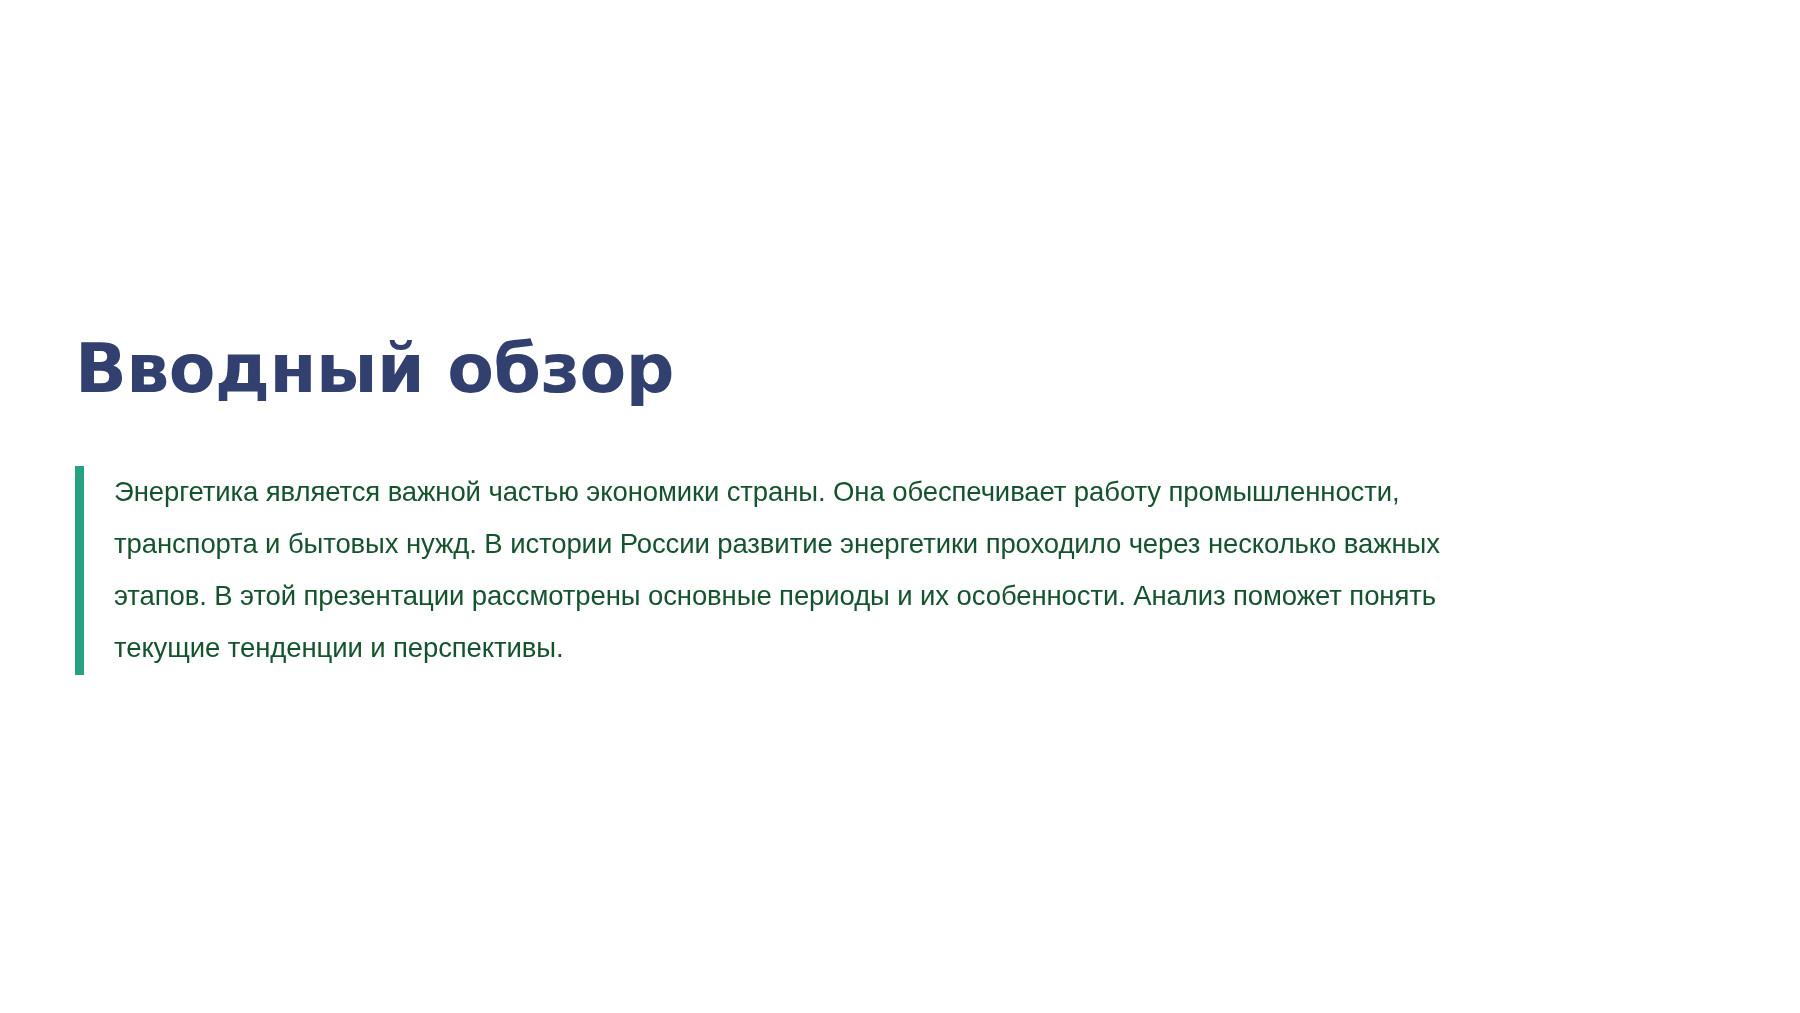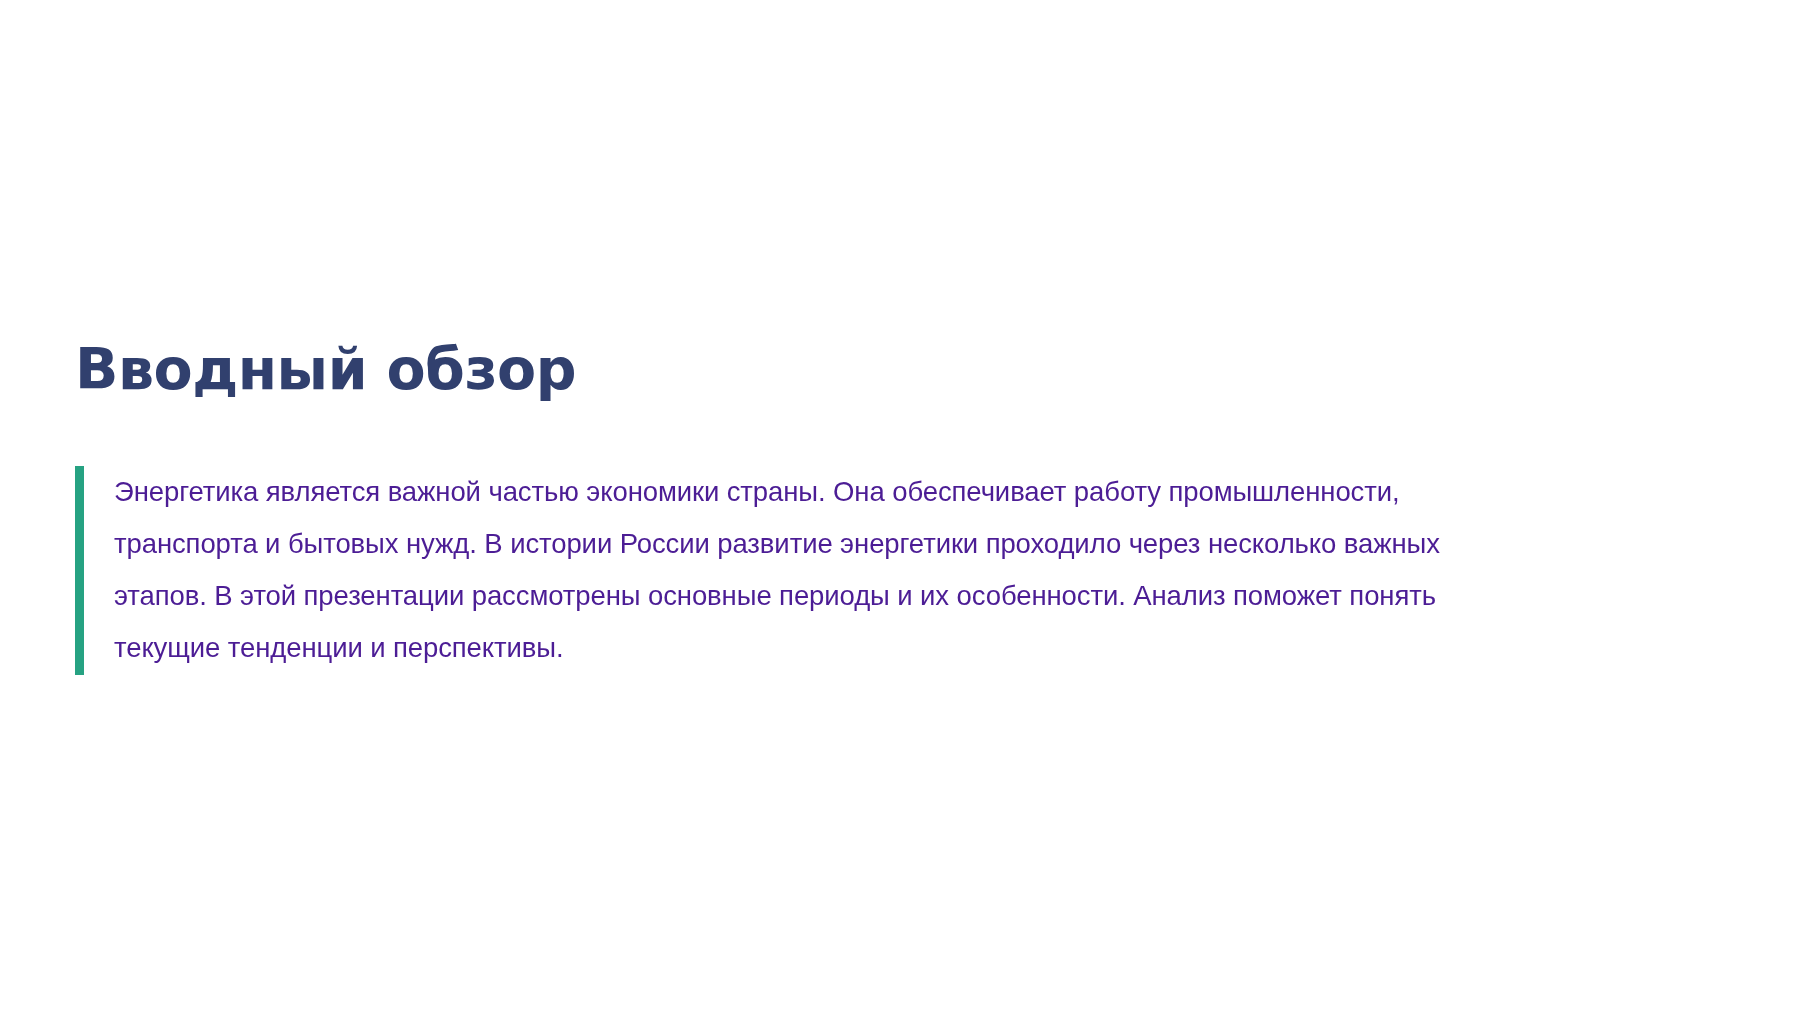--- a/index.html
+++ b/index.html
@@ -27,21 +27,21 @@
     position: absolute;
     left: 75px;
     top: 330px;
     width: 1650px;
   }
 
   .slide-title {
     margin: 0;
     padding: 0;
     font-family: "DejaVu Sans", "Liberation Sans", sans-serif;
-    font-size: 57px;
+    font-size: 68px;
     font-weight: 700;
     line-height: 78px;
     letter-spacing: -0.5px;
     color: #31406E;
     white-space: nowrap;
   }
 
   .body-block {
     position: relative;
     margin-top: 58px;
@@ -59,21 +59,21 @@
     border-radius: 0px;
   }
 
   .body-text {
     margin: 0;
     padding: 0;
     font-family: "Liberation Sans", "DejaVu Sans", sans-serif;
     font-size: 27.5px;
     font-weight: 400;
     line-height: 52px;
-    color: #4c1d95;
+    color: #14532d;
     letter-spacing: -0.1px;
     max-width: 1420px;
     text-align: left;
   }
 </style>
 </head>
 <body>
 
 <div class="slide">
 

